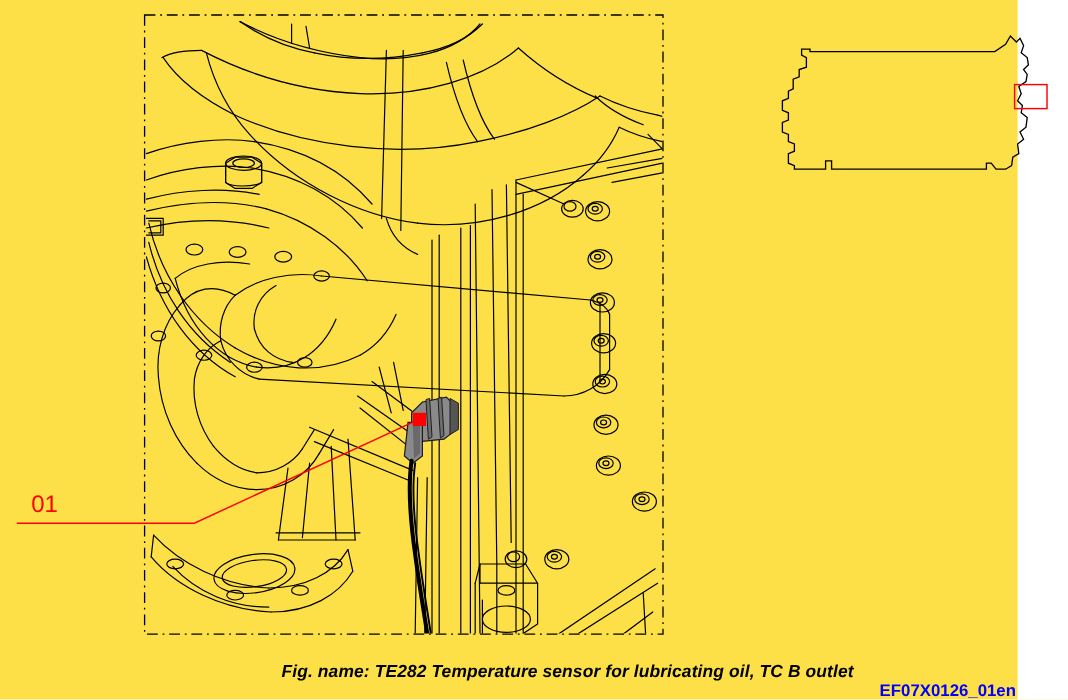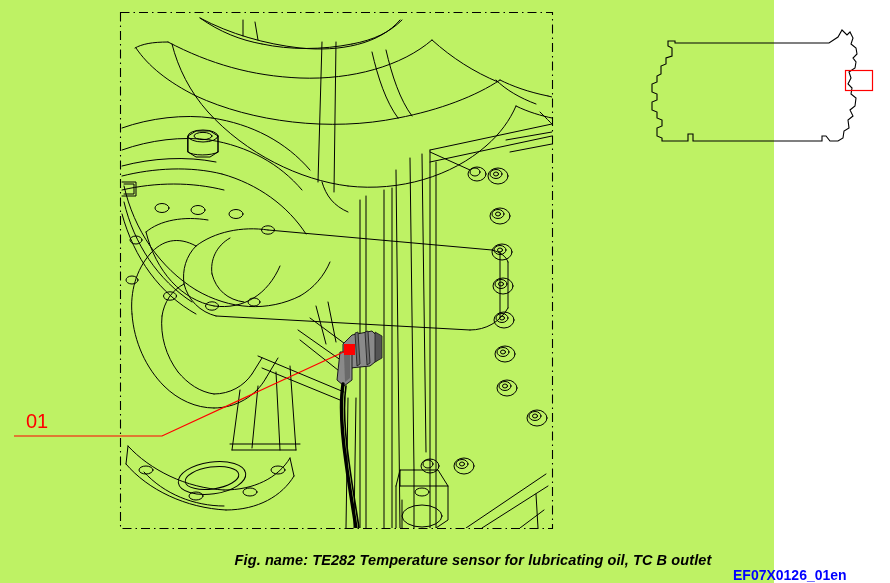--- a/index.html
+++ b/index.html
@@ -10,23 +10,23 @@
   body {
     width: 890px;
     height: 583px;
     position: relative;
     overflow: hidden;
     font-family: "Liberation Sans", sans-serif;
   }
   #page {
     position: absolute;
     left: 0; top: 0;
-    width: 774px;
+    width: 848px;
     height: 583px;
-    background: #bef264;
+    background: #fde047;
   }
   .layer {
     position: absolute;
     left: 0; top: 0;
     width: 890px;
     height: 583px;
   }
   #caption {
     position: absolute;
     left: 0;

